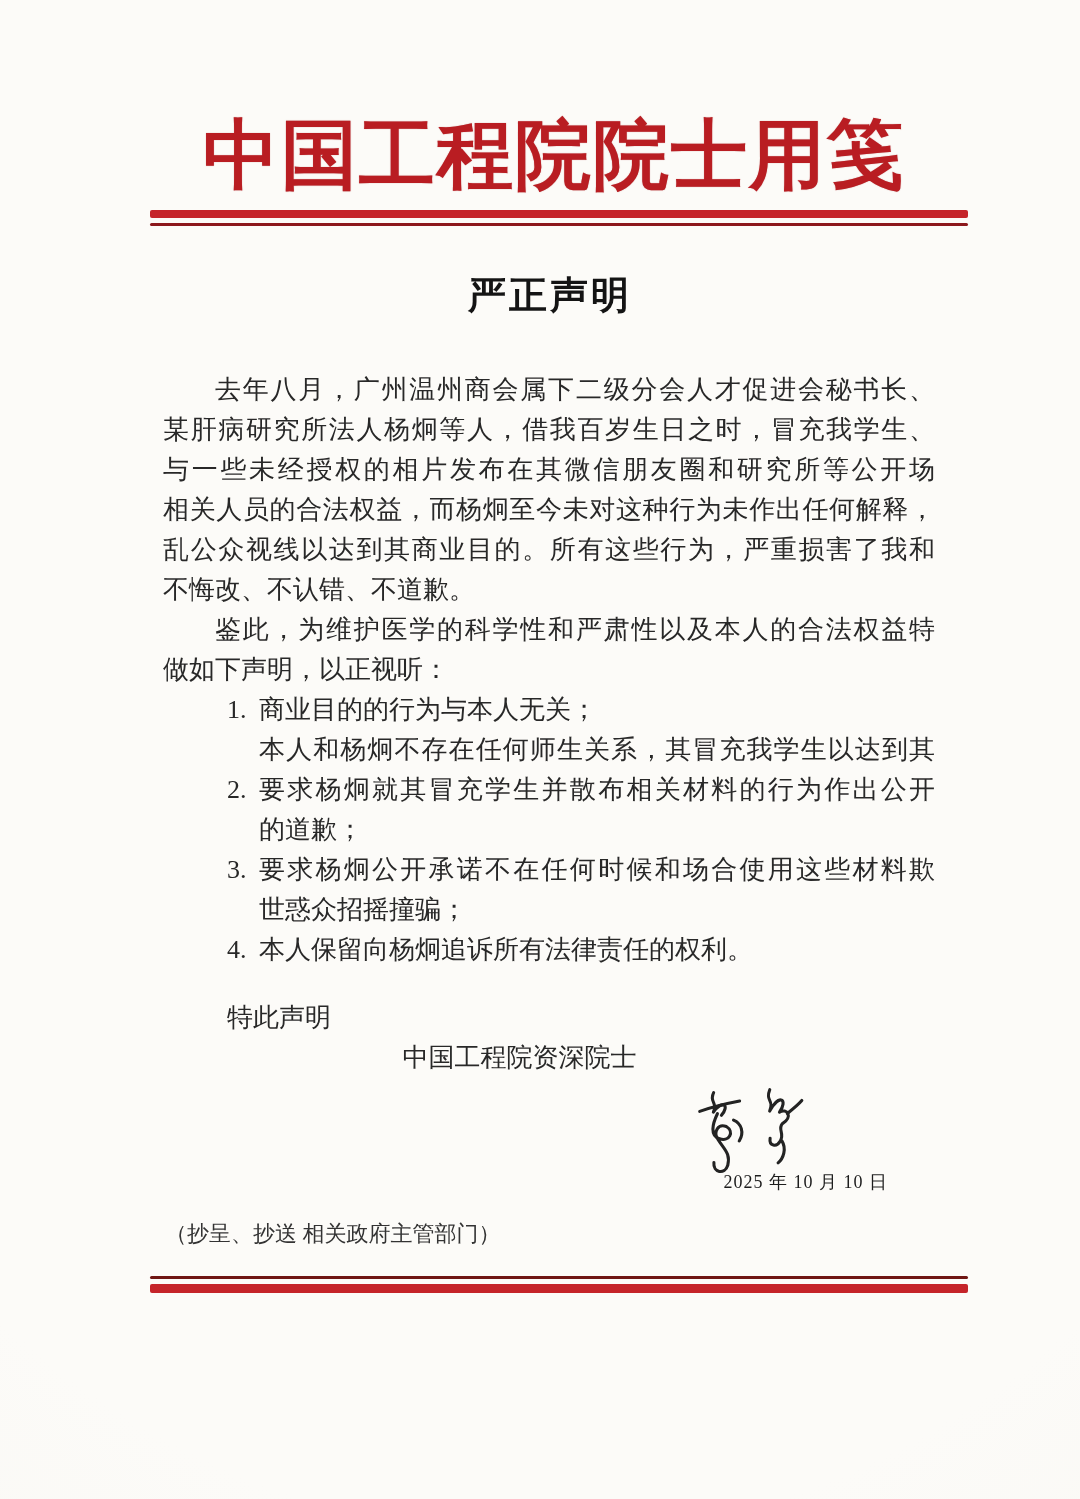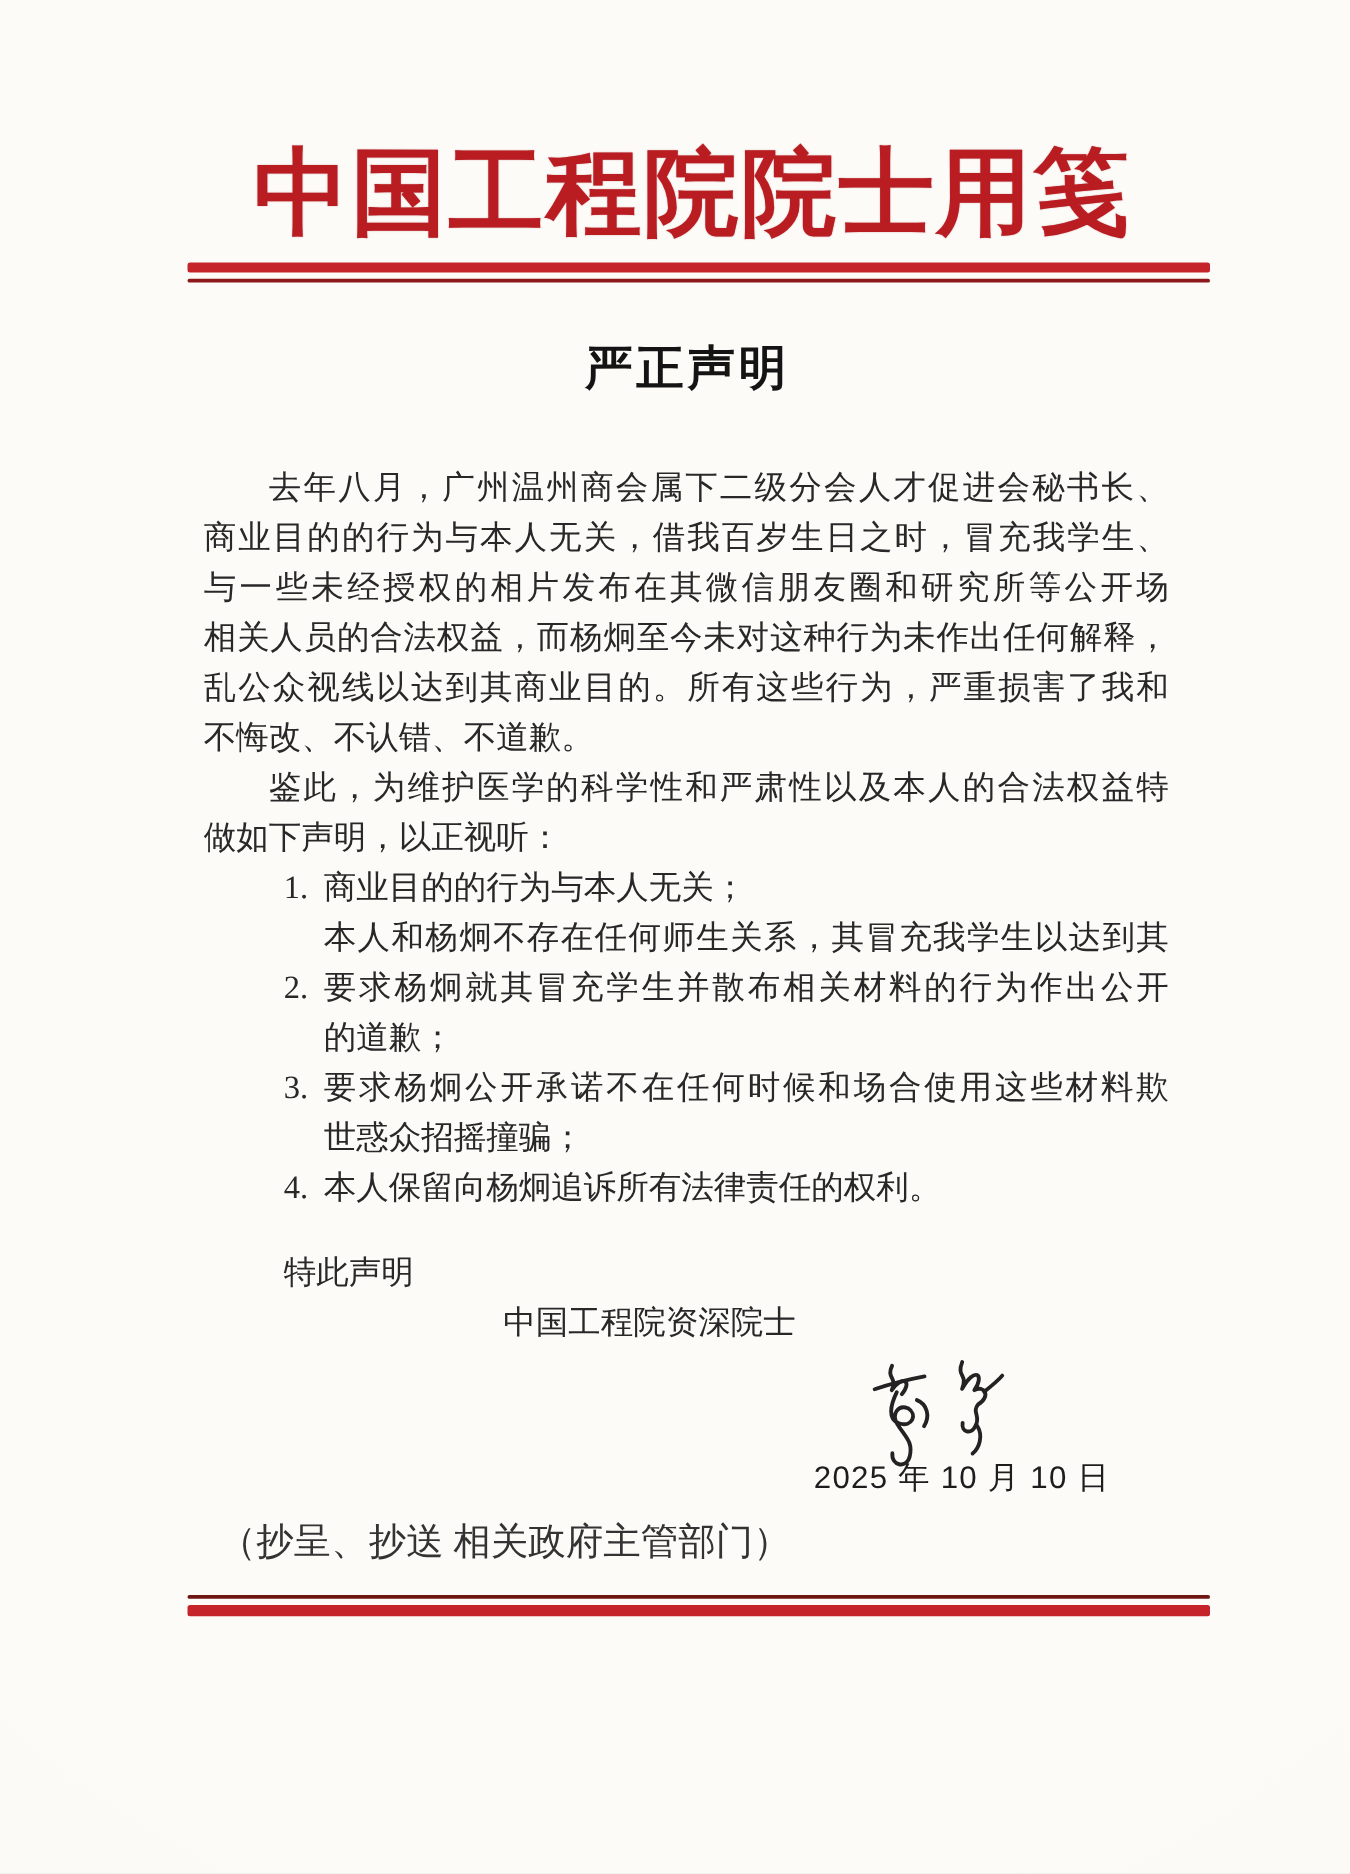--- a/index.html
+++ b/index.html
@@ -88,30 +88,30 @@
     height: 92px;
     display: flex;
     justify-content: flex-end;
     padding-right: 121px;
   }
   .signature-svg { transform: rotate(-5deg); }
   .date-line {
     margin-top: -14px;
     text-align: right;
     padding-right: 47px;
-    font-size: 25px;
+    font-size: 18px;
     line-height: 40px;
     letter-spacing: 1px;
     color: #1d1d1d;
-    font-family: Liberation Sans, sans-serif;
+    font-family: Liberation Serif, serif;
   }
   .cc-note {
     margin-top: 14px;
-    margin-left: 12px;
-    font-size: 30px;
+    margin-left: 2px;
+    font-size: 22px;
     line-height: 36px;
     color: #333;
   }
 </style>
 </head>
 <body>
 
 <div class="page" style="--letterhead-red: #b91d22; --rule-bright-red: #c5242a; --rule-dark-red: #8c181c; --rule-darkest-red: #6f1613; --ink: #282828; --paper: #fcfbf8;">
 
   <h1 class="letterhead">中国工程院院士用笺</h1>
@@ -120,21 +120,21 @@
     <div class="rule-thick"></div>
     <div class="rule-thin"></div>
   </div>
 
   <h2 class="doc-title">严正声明</h2>
 
   <div class="body-block">
 
     <div class="para">
       <div class="ln just indent">去年八月，广州温州商会属下二级分会人才促进会秘书长、</div>
-      <div class="ln just">商业目的的行为与本人无关，借我百岁生日之时，冒充我学生、</div>
+      <div class="ln just">某肝病研究所法人杨炯等人，借我百岁生日之时，冒充我学生、</div>
       <div class="ln just">与一些未经授权的相片发布在其微信朋友圈和研究所等公开场</div>
       <div class="ln just">相关人员的合法权益，而杨炯至今未对这种行为未作出任何解释，</div>
       <div class="ln just">乱公众视线以达到其商业目的。所有这些行为，严重损害了我和</div>
       <div class="ln">不悔改、不认错、不道歉。</div>
     </div>
 
     <div class="para">
       <div class="ln just indent">鉴此，为维护医学的科学性和严肃性以及本人的合法权益特</div>
       <div class="ln">做如下声明，以正视听：</div>
     </div>

